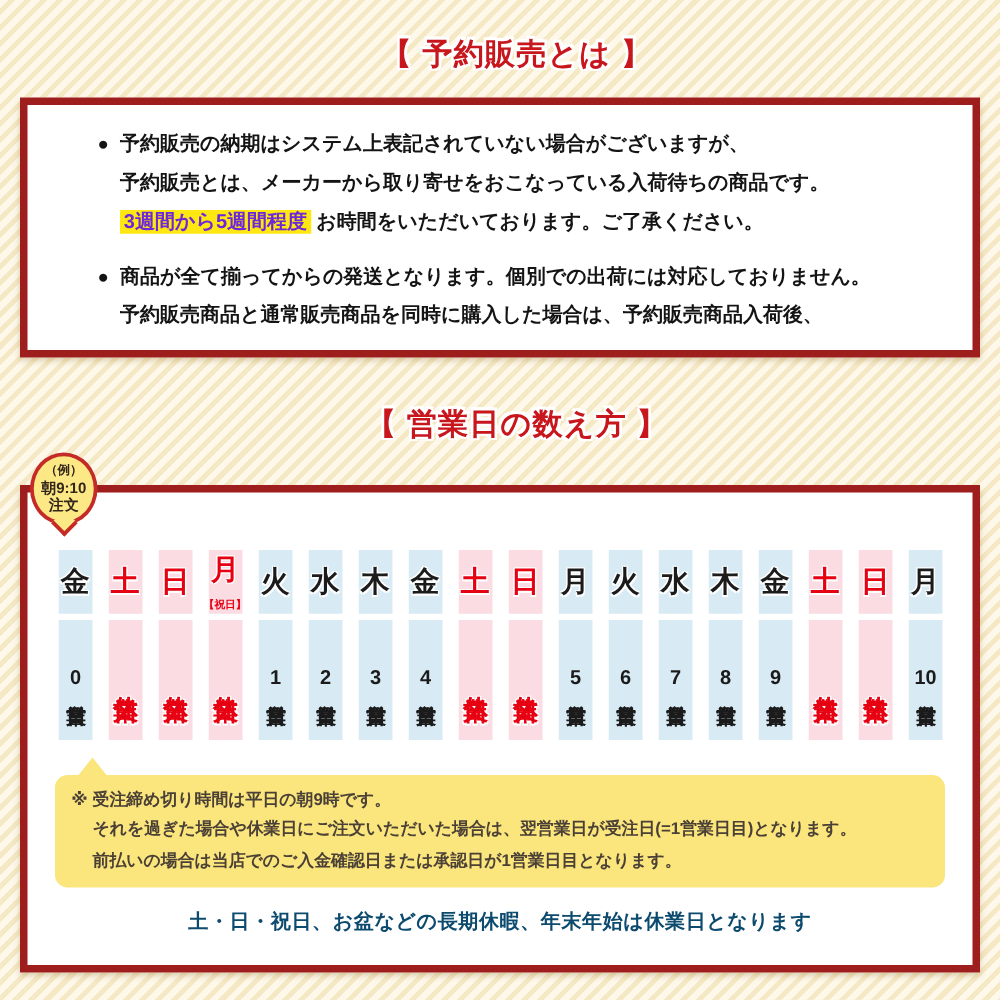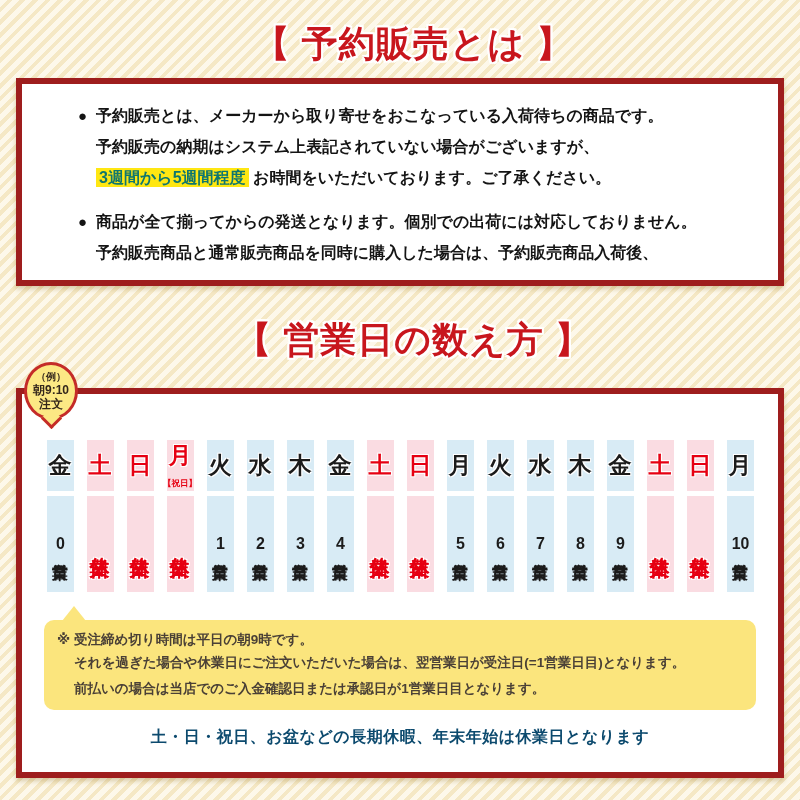--- a/index.html
+++ b/index.html
@@ -6,37 +6,37 @@
   body{
     width:800px;height:800px;overflow:hidden;
     background:repeating-linear-gradient(135deg,#fdf8ea 0 5px,#f5e8c5 5px 9px);
     font-family:"Liberation Sans","DejaVu Sans",sans-serif;
     -webkit-font-smoothing:antialiased;
   }
   .page{width:800px;height:800px;position:relative;}
 
   .sec-title{
     margin:0;text-align:center;
-    font-size:36px;font-weight:bold;color:#c8161d;letter-spacing:1px;line-height:36px;
+    font-size:24px;font-weight:bold;color:#c8161d;letter-spacing:1px;line-height:36px;
     text-shadow:-2px -2px 0 #fff,2px -2px 0 #fff,-2px 2px 0 #fff,2px 2px 0 #fff,
                  0 -2px 0 #fff,0 2px 0 #fff,-2px 0 0 #fff,2px 0 0 #fff;
     padding-left:27px;
   }
   .sec-title.first{padding-top:26px;margin-bottom:16px;}
   .sec-title.second{padding-top:36px;margin-bottom:30px;}
 
   .redbox{
     margin:0 16px;background:#ffffff;border:6px solid #9e1d1d;
     box-shadow:0 3px 5px rgba(150,120,50,.35);
   }
   .box1{padding:16px 50px 12px 56px;}
   .bullet-row{display:flex;gap:9px;font-size:16px;font-weight:bold;color:#141414;line-height:31px;}
   .bullet-row + .bullet-row{margin-top:13px;}
   .bullet{font-size:15px;line-height:31px;flex:0 0 auto;}
-  .hl{background:#ffe712;color:#0f766e;padding:1px 3px;}
+  .hl{background:#ffe712;color:#6d28d9;padding:1px 3px;}
 
   .box2-wrap{position:relative;}
   .balloon{
     position:absolute;left:24px;top:-26px;z-index:3;
     width:48px;height:52px;background:#fce884;border:3px solid #c42b28;border-radius:50%;
     display:flex;flex-direction:column;align-items:center;justify-content:center;
     font-weight:bold;color:#33261b;line-height:1.2;text-align:center;
   }
   .balloon-l1{font-size:10px;}
   .balloon-l2,.balloon-l3{font-size:12px;}
@@ -100,22 +100,22 @@
 <body>
 
 <div class="page">
 
   <h1 class="sec-title first">【 予約販売とは 】</h1>
 
   <section class="redbox box1">
     <div class="bullet-row">
       <span class="bullet">●</span>
       <div class="bullet-text">
+        <div>予約販売の納期はシステム上表記されていない場合がございますが、</div>
         <div>予約販売とは、メーカーから取り寄せをおこなっている入荷待ちの商品です。</div>
-        <div>予約販売の納期はシステム上表記されていない場合がございますが、</div>
         <div><mark class="hl">3週間から5週間程度</mark><span> お時間をいただいております。ご了承ください。</span></div>
       </div>
     </div>
     <div class="bullet-row">
       <span class="bullet">●</span>
       <div class="bullet-text">
         <div>商品が全て揃ってからの発送となります。個別での出荷には対応しておりません。</div>
         <div>予約販売商品と通常販売商品を同時に購入した場合は、予約販売商品入荷後、</div>
       </div>
     </div>

